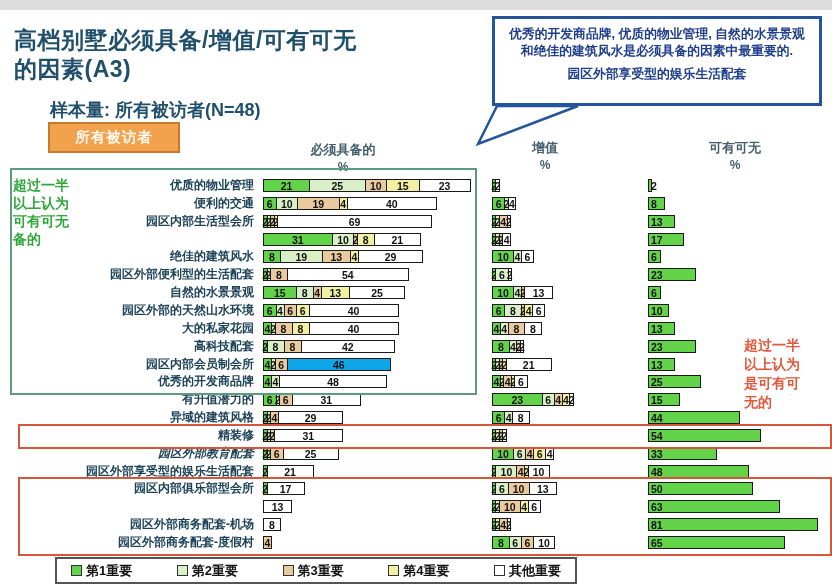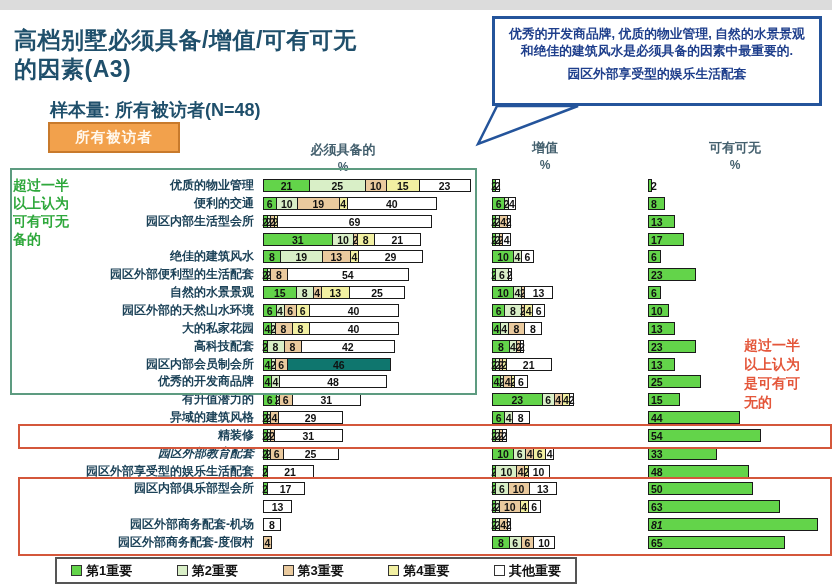--- a/index.html
+++ b/index.html
@@ -266,21 +266,21 @@
         <div class="seg" style="width: 4.4px; background: rgb(255, 255, 255);">2</div>
       </div>
       <div class="bar" style="left: 648px; top: 163px;">
         <div class="seg left" style="width: 48.3px; background: rgb(99, 212, 74);">23</div>
       </div>
       <div class="row-label" style="top: 179px;">园区内部会员制会所</div>
       <div class="bar" style="left: 263px; top: 181px;">
         <div class="seg" style="width: 9px; background: rgb(99, 212, 74);">4</div>
         <div class="seg" style="width: 4.5px; background: rgb(217, 239, 199);">2</div>
         <div class="seg" style="width: 13.5px; background: rgb(234, 202, 158);">6</div>
-        <div class="seg" style="width: 103.5px; background: #0f766e;">46</div>
+        <div class="seg" style="width: 103.5px; background: #0ea5e9;">46</div>
       </div>
       <div class="bar" style="left: 492px; top: 181px;">
         <div class="seg" style="width: 4.4px; background: rgb(99, 212, 74);">2</div>
         <div class="seg" style="width: 4.4px; background: rgb(217, 239, 199);">2</div>
         <div class="seg" style="width: 4.4px; background: rgb(234, 202, 158);">2</div>
         <div class="seg" style="width: 4.4px; background: rgb(242, 240, 162);">2</div>
         <div class="seg" style="width: 46.2px; background: rgb(255, 255, 255);">21</div>
       </div>
       <div class="bar" style="left: 648px; top: 181px;">
         <div class="seg left" style="width: 27.3px; background: rgb(99, 212, 74);">13</div>
@@ -411,21 +411,21 @@
       <div class="row-label" style="top: 339px;">园区外部商务配套-机场</div>
       <div class="bar" style="left: 263px; top: 341px;">
         <div class="seg" style="width: 18px; background: rgb(255, 255, 255);">8</div>
       </div>
       <div class="bar" style="left: 492px; top: 341px;">
         <div class="seg" style="width: 4.4px; background: rgb(99, 212, 74);">2</div>
         <div class="seg" style="width: 4.4px; background: rgb(217, 239, 199);">2</div>
         <div class="seg" style="width: 8.8px; background: rgb(234, 202, 158);">4</div>
         <div class="seg" style="width: 4.4px; background: rgb(255, 255, 255);">2</div>
       </div>
-      <div class="bar" style="left: 648px; top: 341px; font-style: italic;">
+      <div class="bar" style="left: 648px; top: 341px;">
         <div class="seg left" style="width: 170.1px; background: rgb(99, 212, 74);">81</div>
       </div>
       <div class="row-label" style="top: 357px;">园区外部商务配套-度假村</div>
       <div class="bar" style="left: 263px; top: 359px;">
         <div class="seg" style="width: 9px; background: rgb(234, 202, 158);">4</div>
       </div>
       <div class="bar" style="left: 492px; top: 359px;">
         <div class="seg" style="width: 17.6px; background: rgb(99, 212, 74);">8</div>
         <div class="seg" style="width: 13.2px; background: rgb(217, 239, 199);">6</div>
         <div class="seg" style="width: 13.2px; background: rgb(234, 202, 158);">6</div>

